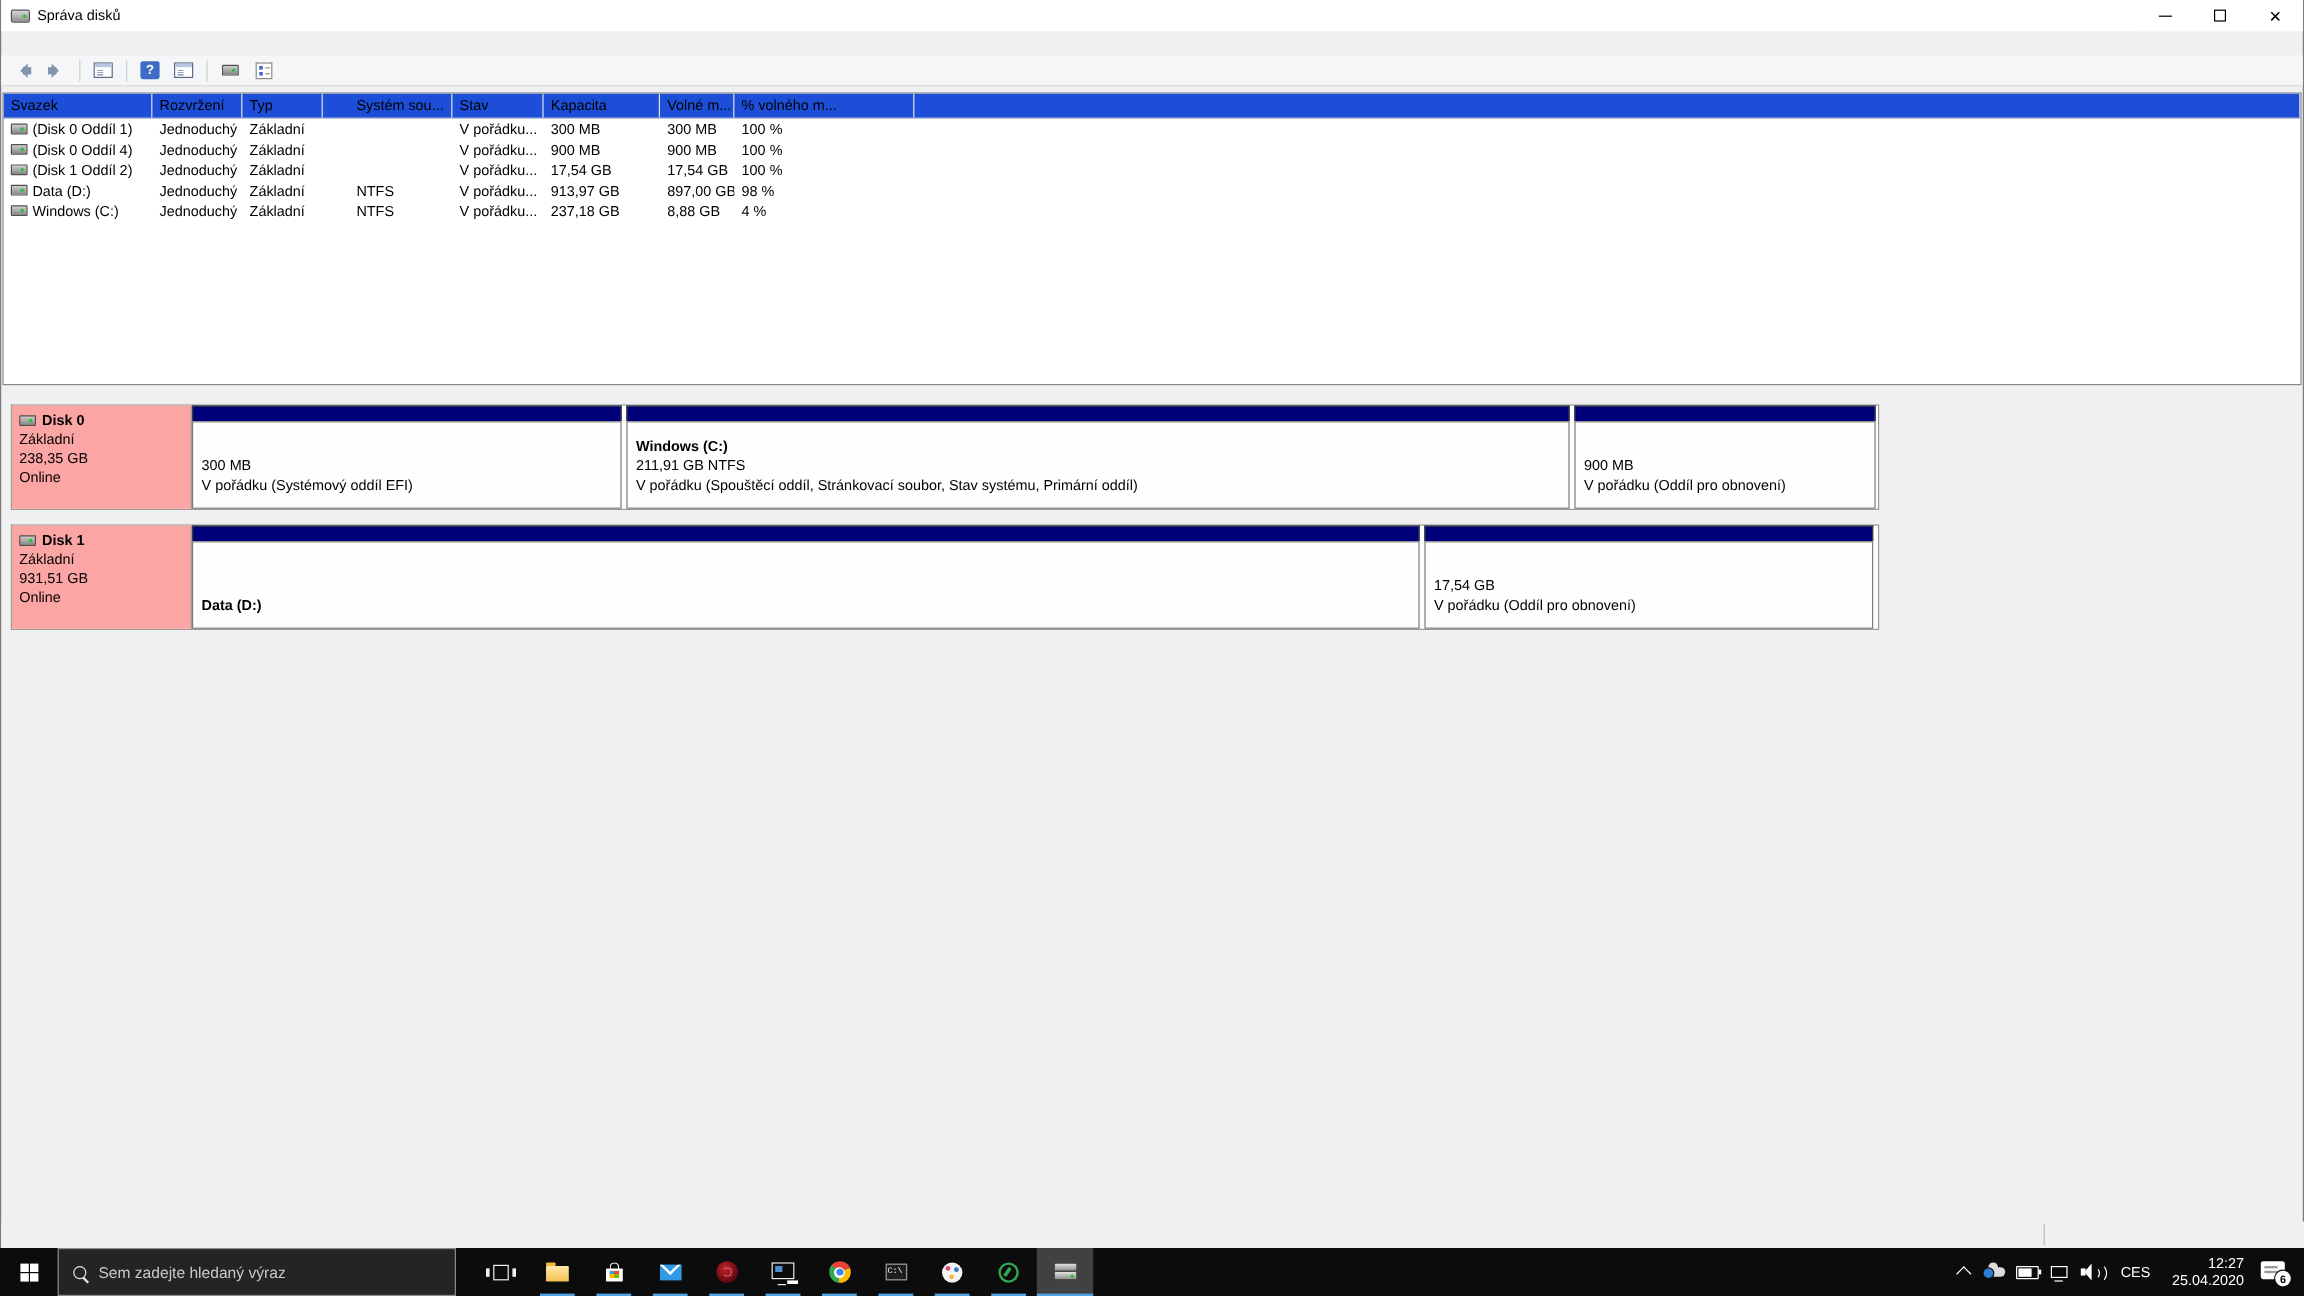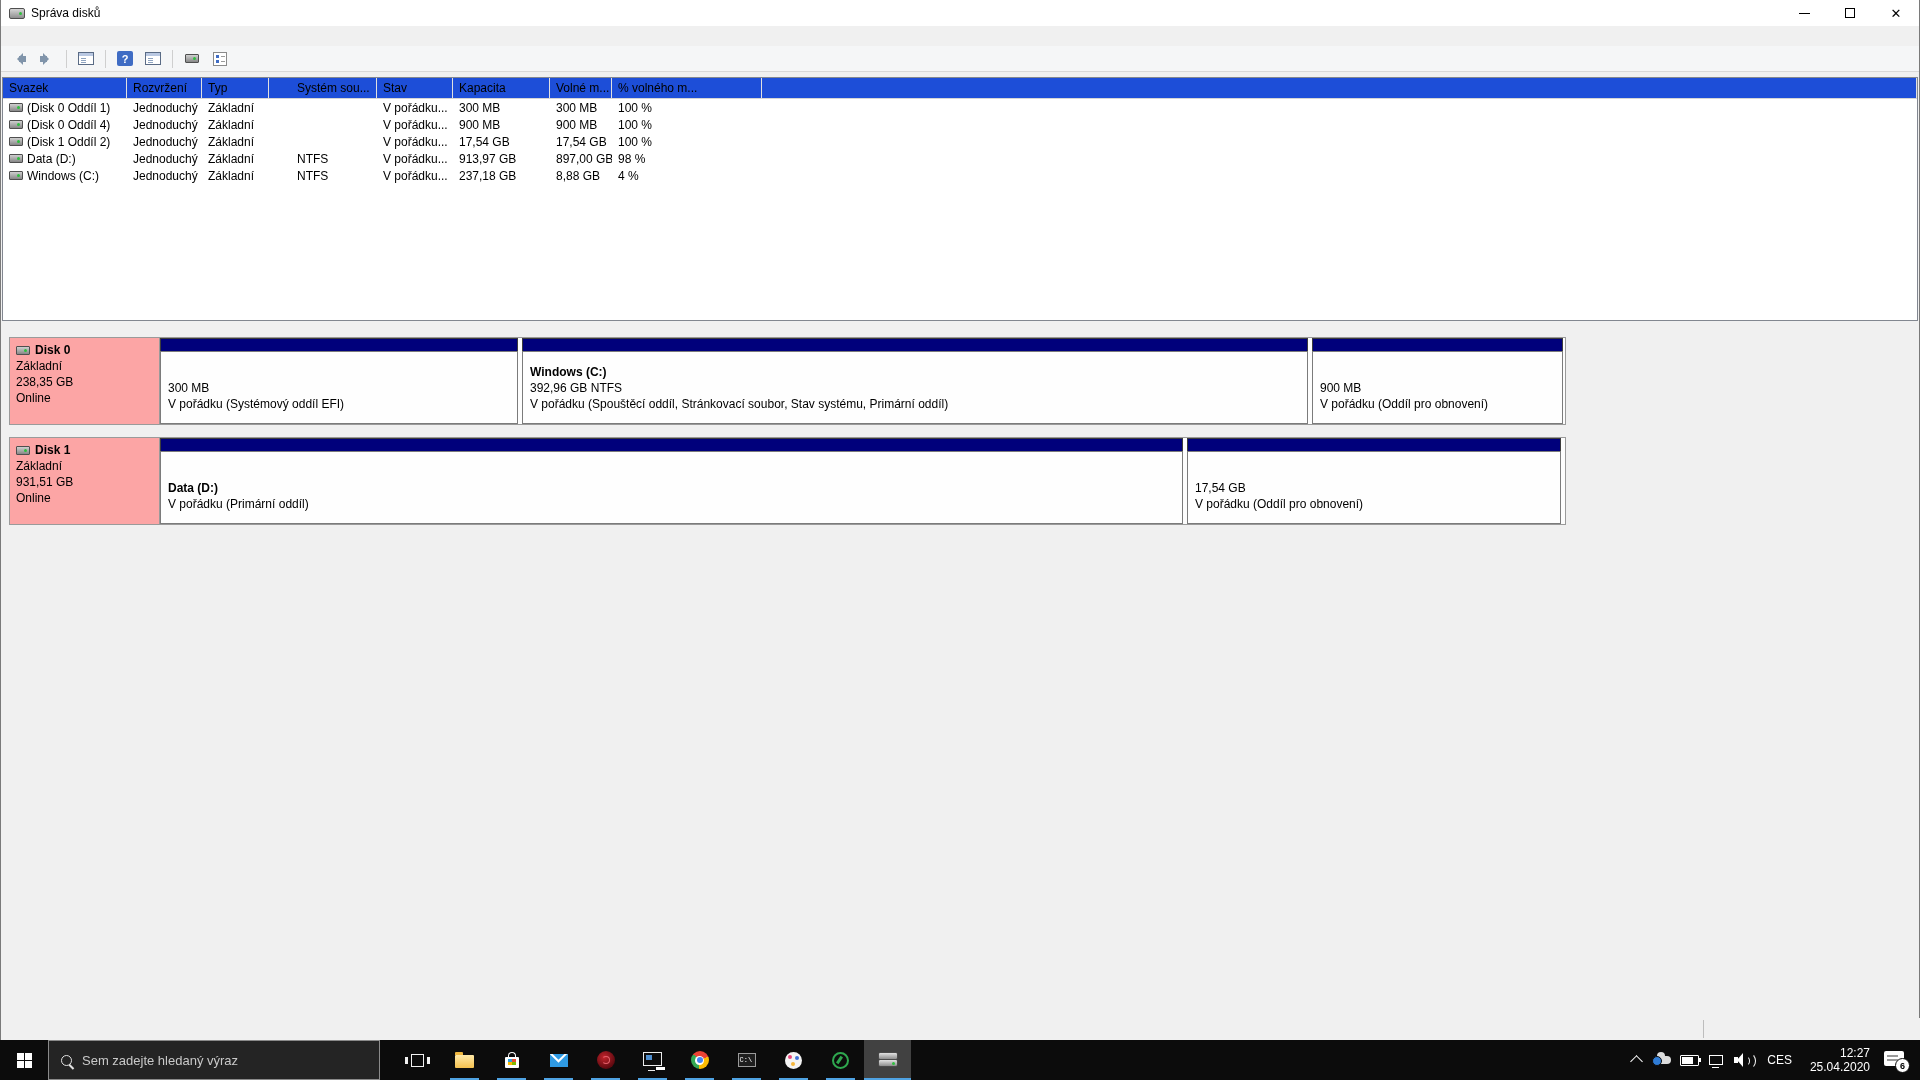--- a/index.html
+++ b/index.html
@@ -372,21 +372,21 @@
                 <div>300 MB</div>
                 <div>V pořádku (Systémový oddíl EFI)</div>
               </div>
             </div>
           </div>
           <div class="part" style="width: 786px;">
             <div class="pbar" style="background: rgb(0, 0, 123);"></div>
             <div class="pbox">
               <div class="plines">
                 <div class="b">Windows  (C:)</div>
-                <div>392,96 GB NTFS</div>
+                <div>211,91 GB NTFS</div>
                 <div>V pořádku (Spouštěcí oddíl, Stránkovací soubor, Stav systému, Primární oddíl)</div>
               </div>
             </div>
           </div>
           <div class="part" style="width: 251px;">
             <div class="pbar" style="background: rgb(0, 0, 123);"></div>
             <div class="pbox">
               <div class="plines">
                 <div>900 MB</div>
                 <div>V pořádku (Oddíl pro obnovení)</div>
@@ -404,21 +404,20 @@
           <div>Základní</div>
           <div>931,51 GB</div>
           <div>Online</div>
         </div>
         <div class="strip">
           <div class="part" style="width: 1023px;">
             <div class="pbar" style="background: rgb(0, 0, 123);"></div>
             <div class="pbox">
               <div class="plines">
                 <div class="b">Data  (D:)</div>
-                <div>V pořádku (Primární oddíl)</div>
               </div>
             </div>
           </div>
           <div class="part" style="width: 374px;">
             <div class="pbar" style="background: rgb(0, 0, 123);"></div>
             <div class="pbox">
               <div class="plines">
                 <div>17,54 GB</div>
                 <div>V pořádku (Oddíl pro obnovení)</div>
               </div>

